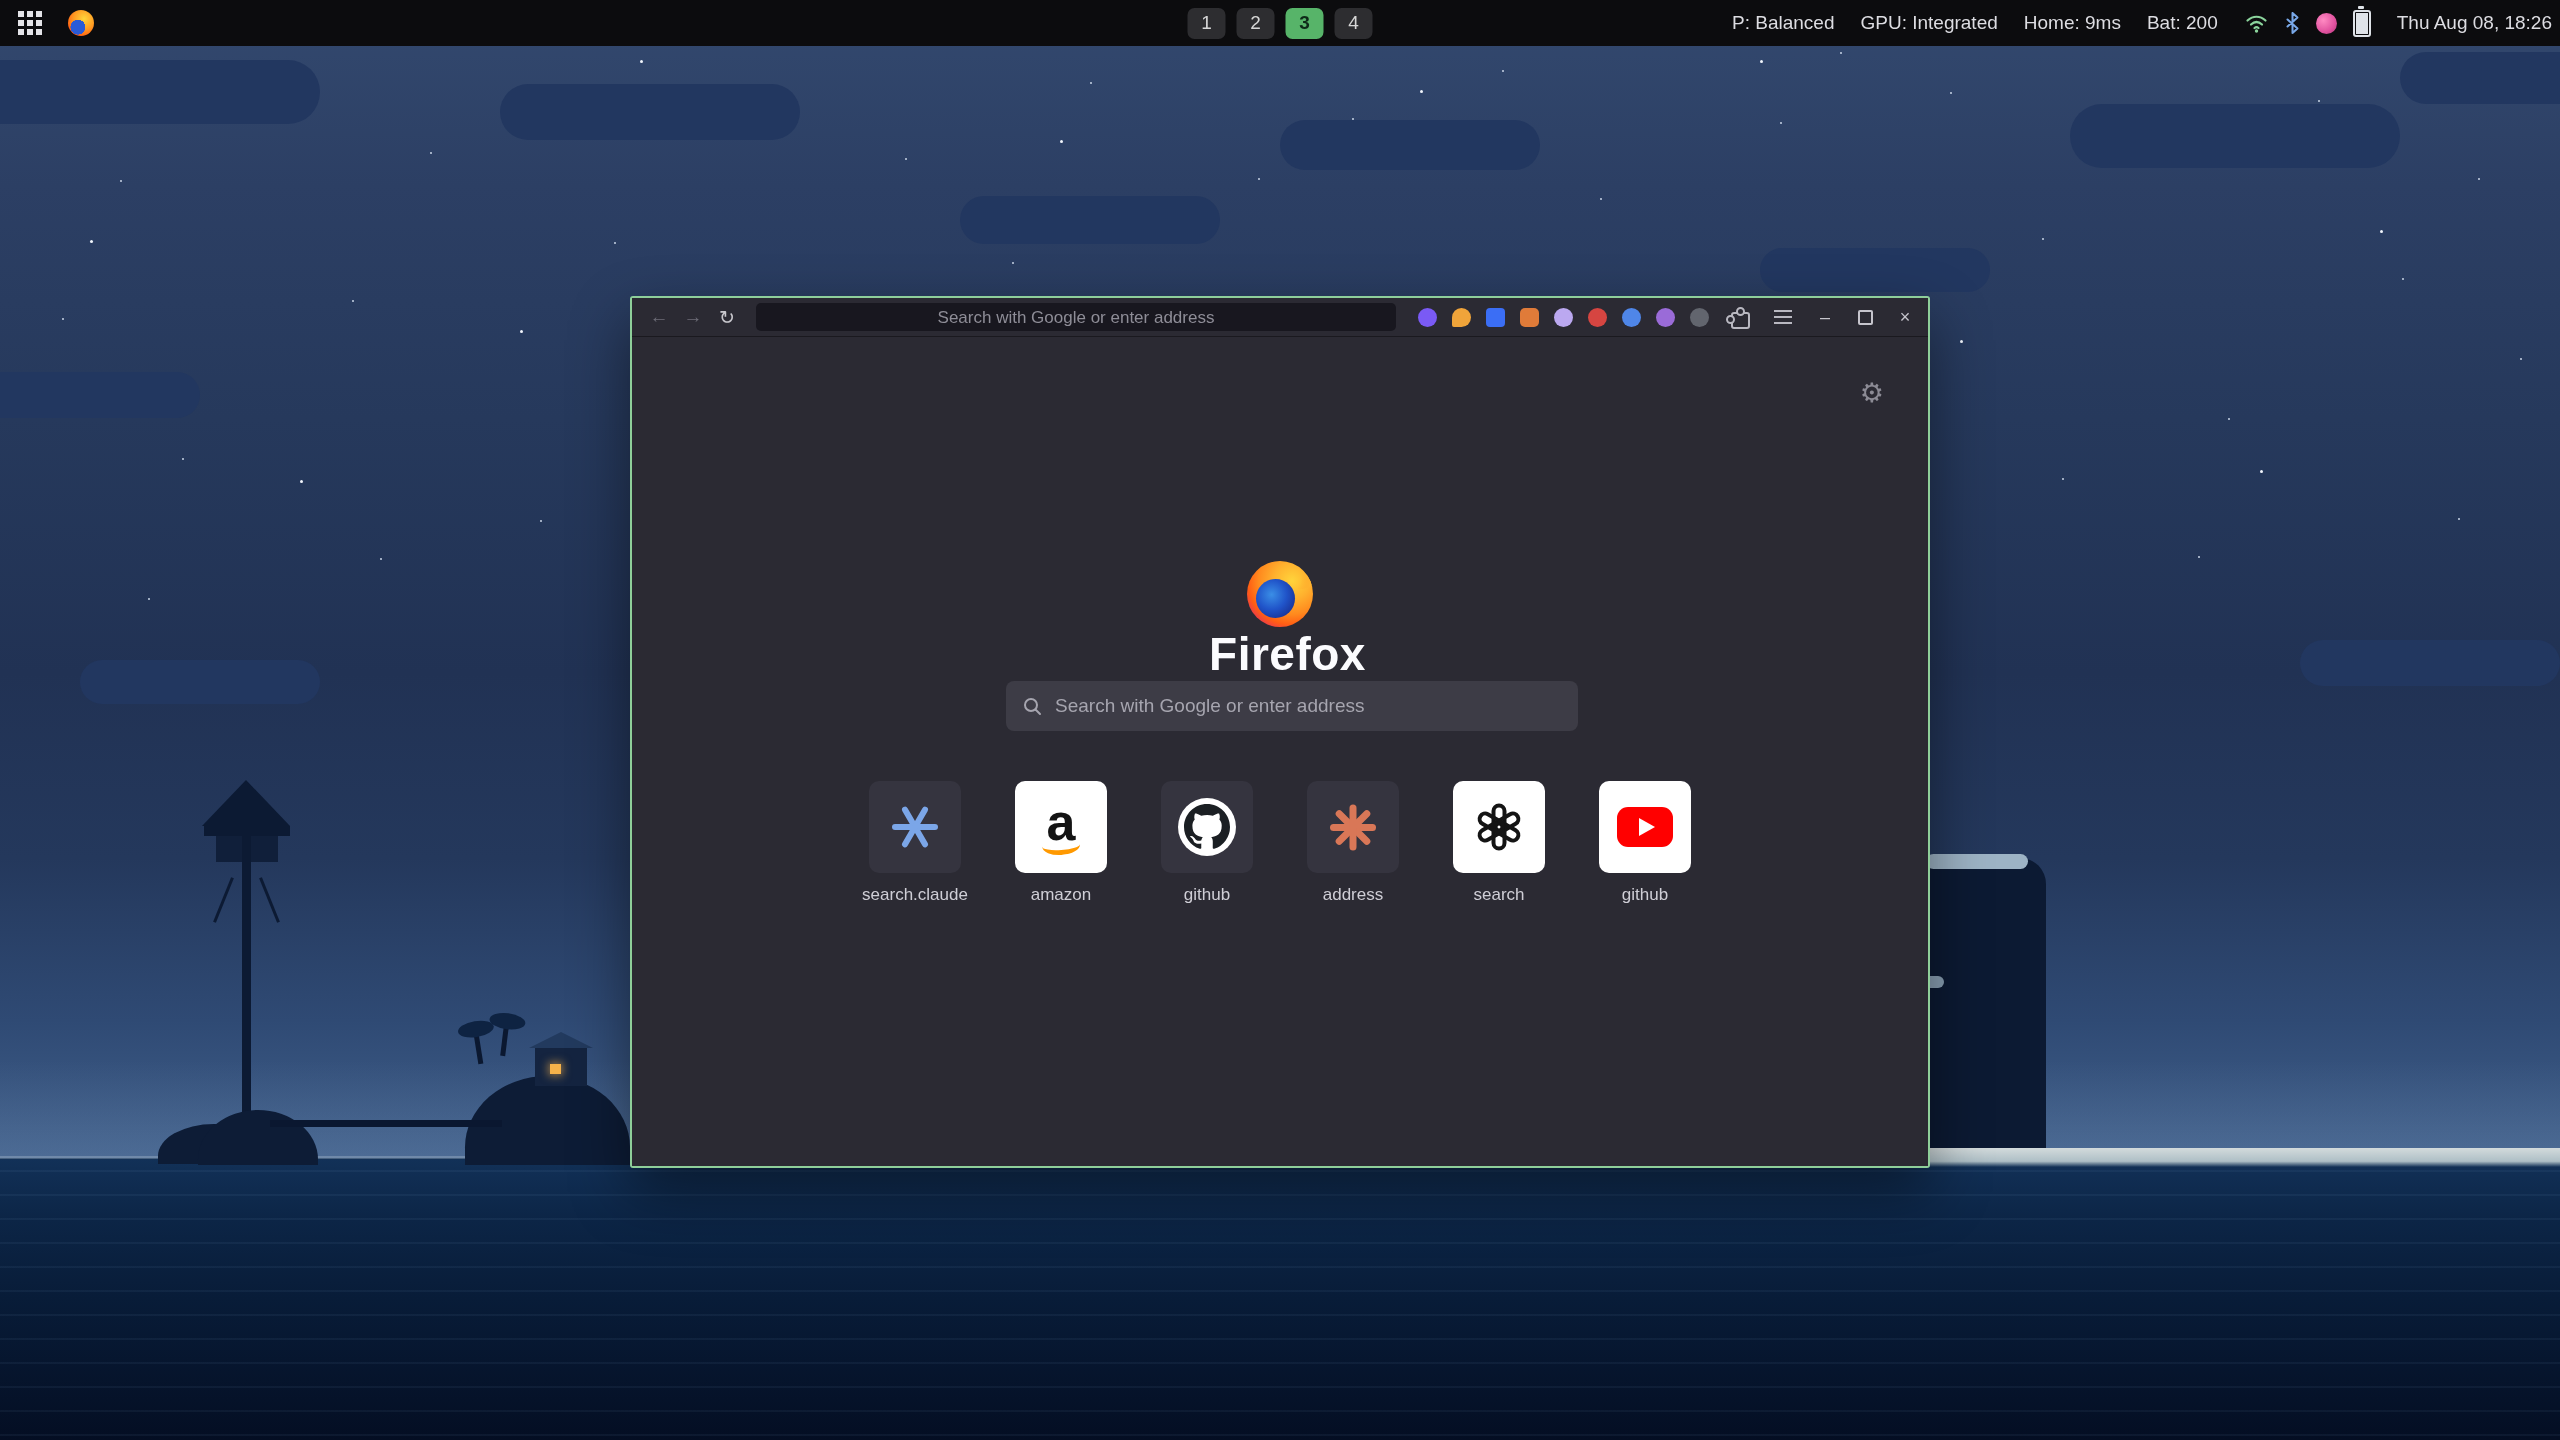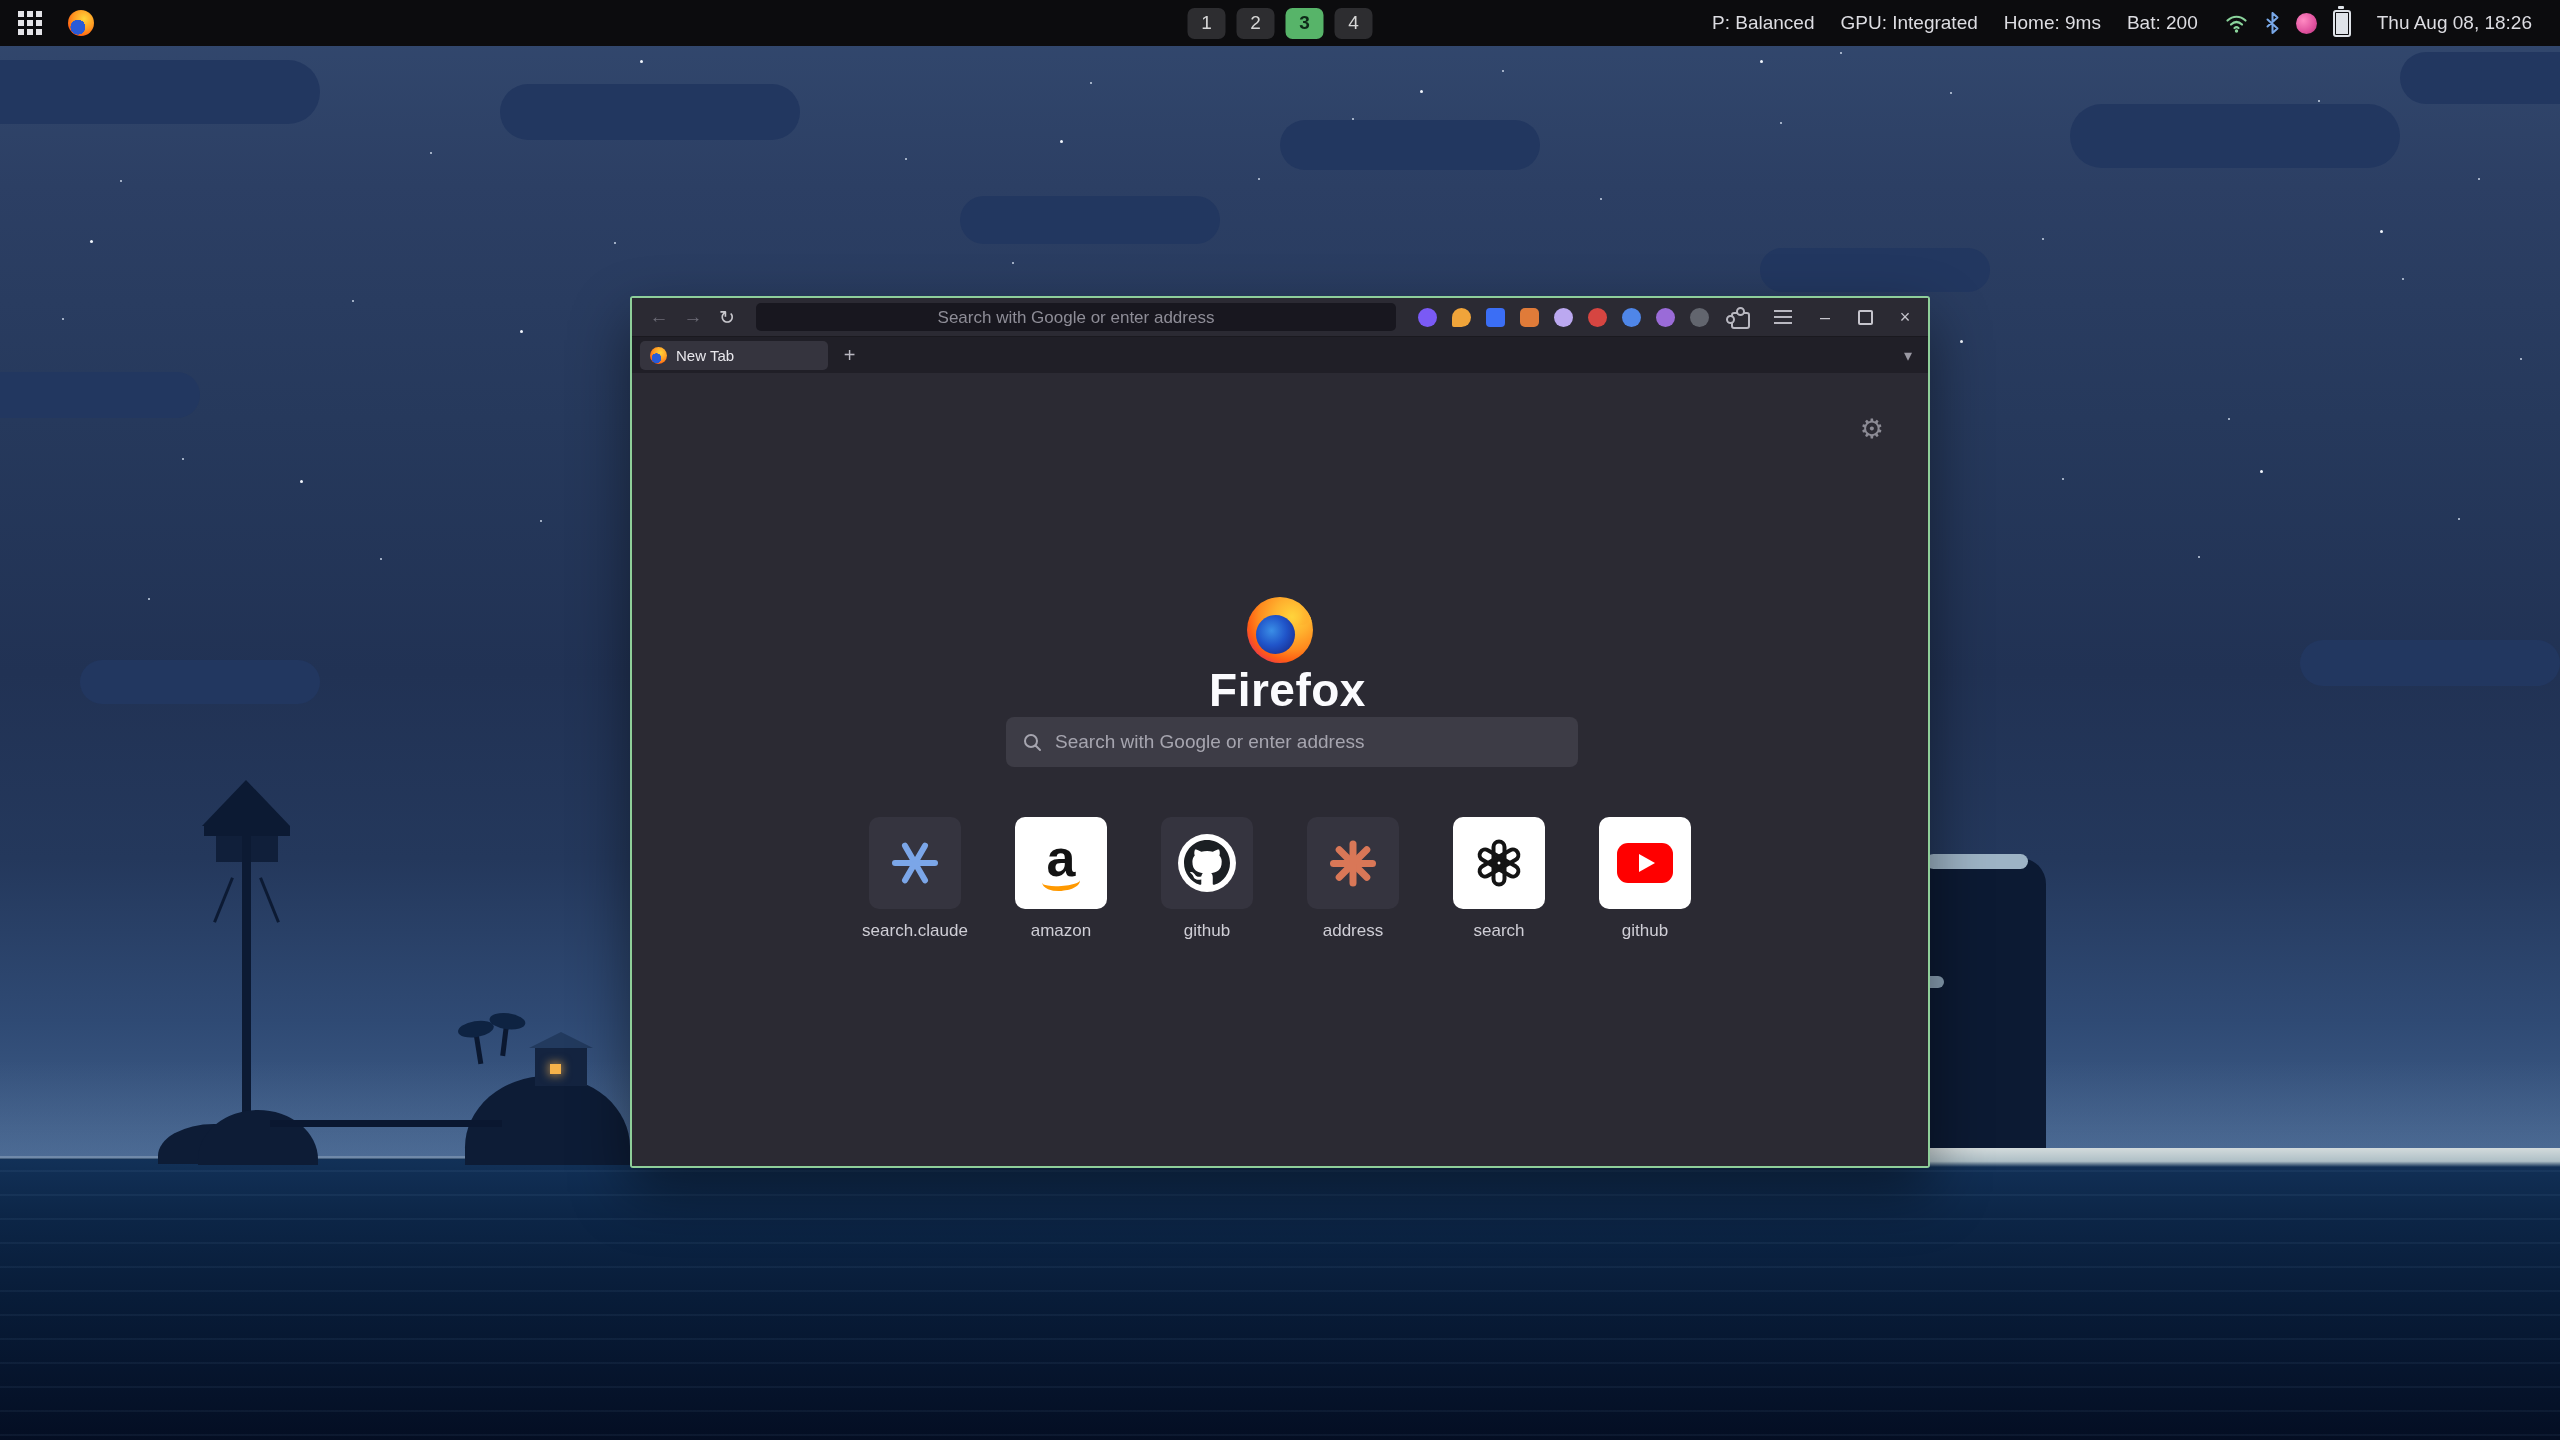--- a/index.html
+++ b/index.html
@@ -82,21 +82,21 @@
   .apps-grid{width:6px;height:6px;background:#e4e4e8;margin:0 18px 18px 0;
     box-shadow:9px 0 #e4e4e8,18px 0 #e4e4e8,0 9px #e4e4e8,9px 9px #e4e4e8,18px 9px #e4e4e8,
     0 18px #e4e4e8,9px 18px #e4e4e8,18px 18px #e4e4e8;}
   .fx-mini{width:26px;height:26px;border-radius:50%;
     background:radial-gradient(circle at 38% 66%,#2a5bd7 0 31%,transparent 32%),
     radial-gradient(circle at 62% 34%,#ffd43b 0%,#ff9a22 45%,#ff6a14 70%,#e0246a 100%);}
   .tb-center{position:absolute;left:50%;transform:translateX(-50%);display:flex;gap:11px;}
   .ws{min-width:38px;height:31px;border-radius:7px;background:#2d2d30;color:#d6d6d6;
     display:flex;align-items:center;justify-content:center;font-size:19px;}
   .ws.active{background:#57b469;color:#0e2a18;font-weight:bold;}
-  .tb-right{margin-left:auto;display:flex;align-items:center;gap:26px;padding-right:28px;}
+  .tb-right{margin-left:auto;display:flex;align-items:center;gap:26px;padding-right:8px;}
   .tray{display:flex;align-items:center;gap:16px;}
   .hotspot{width:21px;height:21px;border-radius:50%;
     background:radial-gradient(circle at 35% 35%,#ff8ac2,#e0519e 60%,#b03377 100%);}
   .battery{width:12px;height:21px;border:2px solid #dfe3e8;border-radius:3px;background:#dfe3e8;
     background-clip:content-box;padding:1px;position:relative;}
   .battery::before{content:"";position:absolute;left:3px;top:-6px;width:6px;height:3px;background:#dfe3e8;border-radius:1px;}
 
   
   .window{position:absolute;left:630px;top:296px;width:1296px;height:868px;background:#2b2a33;
     border:2px solid #8ecf9a;border-radius:3px;box-shadow:0 24px 60px rgba(0,0,0,.45);
@@ -277,28 +277,20 @@
       <div class="hamburger"></div>
       <div class="win-controls">
         <span class="wc">–</span>
         <span class="wc">
             <span class="max-box"></span>
           </span>
         <span class="wc">×</span>
       </div>
     </div>
 
-    <div class="tabbar">
-      <div class="tab">
-        <span class="fx-fav"></span>
-        <span>New Tab</span>
-      </div>
-      <div class="newtab-btn">+</div>
-      <div class="tab-overflow">▾</div>
-    </div>
 
     <div class="content">
       <div class="gear">⚙</div>
 
       <div class="hero">
         <div class="fx-logo"></div>
         <div class="fx-word">Firefox</div>
         <div class="searchbox">
           <svg width="20" height="20" viewBox="0 0 20 20">
             <circle cx="9" cy="9" r="6" stroke="#a6a5af" stroke-width="2" fill="none"></circle>

